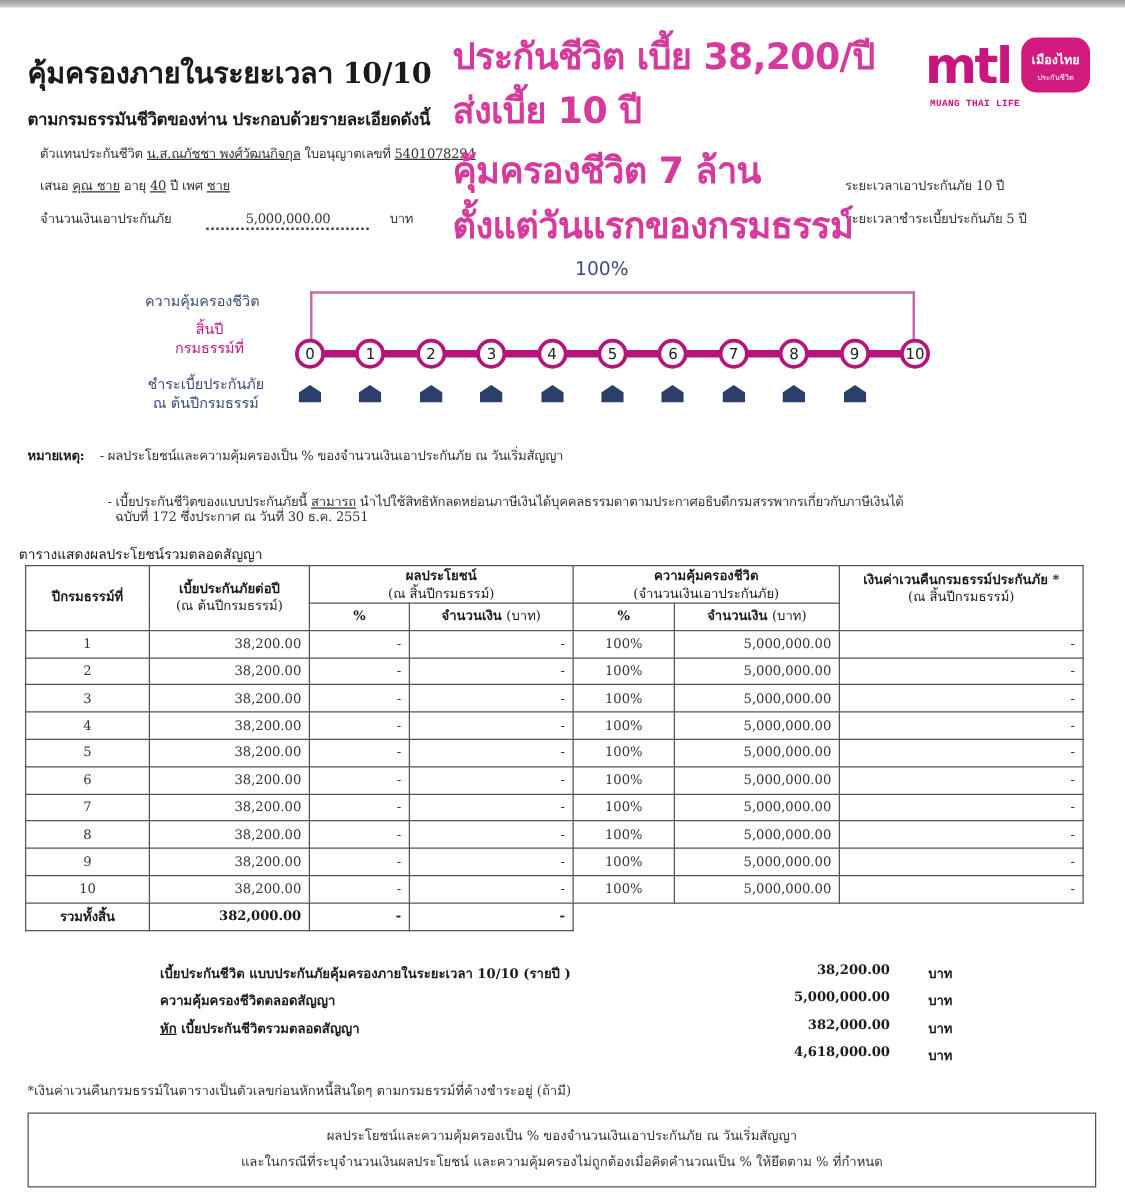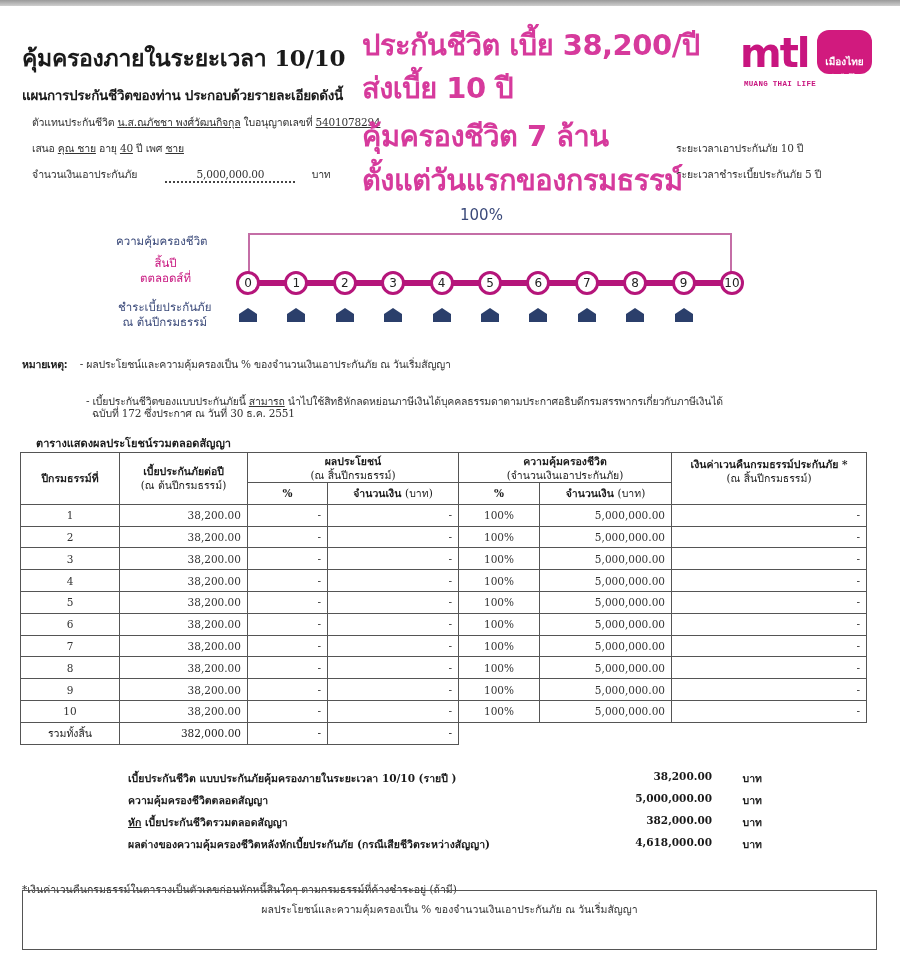--- a/index.html
+++ b/index.html
@@ -18,66 +18,66 @@
   .promo { position: absolute; left: 362px; font-family: "DejaVu Sans", sans-serif; font-weight: bold; color: #d63a9c; white-space: nowrap; letter-spacing: -0.5px; }
   .promo1 { top: 22px; font-size: 29px; }
   .promo2 { top: 65px; font-size: 29px; }
   .promo3 { top: 113px; font-size: 29px; }
   .promo4 { top: 157px; font-size: 29px; }
 
   .logo { position: absolute; left: 740px; top: 28px; width: 150px; height: 70px; }
   .logo-mtl { position: absolute; left: 0; top: 2px; font-family: "DejaVu Sans", sans-serif; font-weight: bold; font-size: 40px; color: #c8157f; letter-spacing: -2px; }
   .logo-sub { position: absolute; left: 4px; top: 52px; font-family: Liberation Mono, monospace; font-weight: bold; font-size: 7.5px; color: #c8157f; letter-spacing: 0.3px; }
   .logo-badge { position: absolute; left: 77px; top: 2px; width: 55px; height: 44px; background: #d11a7e; border-radius: 12px; color: #fff; font-family: "DejaVu Sans", sans-serif; text-align: center; }
-  .logo-badge .b1 { display:block; font-size: 10px; font-weight: bold; margin-top: 24px; }
+  .logo-badge .b1 { display:block; font-size: 10px; font-weight: bold; margin-top: 10px; }
   .logo-badge .b2 { display:block; font-size: 6px; margin-top: 2px; }
 
   
   .tl { position: absolute; left: 100px; top: 200px; width: 680px; height: 140px; }
   .tl-label { position: absolute; font-family: "DejaVu Sans", sans-serif; font-size: 11.5px; text-align: center; white-space: nowrap; }
   .tl-coverage-label { left: 16px; top: 32px; color: #3b4a7a; }
   .tl-year-label { left: 40px; top: 56px; color: #c8157f; line-height: 15px; }
   .tl-pay-label { left: 18px; top: 100px; color: #3b4a7a; line-height: 15px; }
   .tl-pct { position: absolute; left: 360px; top: 6px; font-family: "DejaVu Sans", sans-serif; font-size: 15px; color: #3b4a7a; }
   .tl-bracket { position: absolute; left: 148px; top: 33px; width: 484px; height: 50px; border: 2px solid #c46ea6; border-bottom: none; }
   .tl-line { position: absolute; left: 150px; top: 80px; width: 484px; height: 6px; background: #b5157a; border-radius: 3px; }
   .tl-node { position: absolute; top: 71px; width: 24px; height: 24px; border-radius: 50%; background: #fff; border: 3px solid #b5157a; font-family: "DejaVu Sans", sans-serif; font-size: 12px; color: #222; display: flex; align-items: center; justify-content: center; }
   .tl-house { position: absolute; top: 108px; width: 18px; height: 14px; }
 
   .note { position: absolute; font-size: 10.5px; color: #333; white-space: nowrap; letter-spacing: -0.2px; }
   .note-head { font-weight: bold; color: #1a1a1a; }
 
-  .tbl-title { position: absolute; left: 36px; top: 434px; font-size: 11px; font-weight: bold; color: #1a1a1a; }
+  .tbl-title { position: absolute; left: 15px; top: 434px; font-size: 11px; font-weight: normal; color: #1a1a1a; }
 
   table.benefits { position: absolute; left: 20px; top: 452px; border-collapse: collapse; font-size: 10.5px; color: #333; }
   table.benefits th, table.benefits td { border: 1.5px solid #555; padding: 0 6px; height: 21.8px; }
   table.benefits th { font-weight: bold; color: #1a1a1a; text-align: center; line-height: 14px; }
   table.benefits th .sub { font-weight: normal; display: block; }
   table.benefits td.c { text-align: center; }
   table.benefits td.r { text-align: right; }
-  table.benefits tr.total td { font-weight: normal; color: #1a1a1a; }
+  table.benefits tr.total td { font-weight: bold; color: #1a1a1a; }
   table.benefits td.empty { border: none; }
 
   .summary { position: absolute; left: 128px; top: 770px; width: 640px; font-size: 10.5px; font-weight: bold; color: #1a1a1a; }
   .summary .row { position: relative; height: 22px; }
   .summary .lbl { position: absolute; left: 0; top: 0; white-space: nowrap; }
   .summary .amt { position: absolute; right: 56px; top: 0; text-align: right; }
   .summary .unit { position: absolute; right: 6px; top: 0; font-weight: bold; }
 
-  .footnote { position: absolute; left: 22px; top: 864px; font-size: 10.5px; color: #333; margin-top: 17px; }
+  .footnote { position: absolute; left: 22px; top: 864px; font-size: 10.5px; color: #333; }
 
   .box { position: absolute; left: 22px; top: 890px; width: 855px; height: 60px; border: 1.5px solid #555; text-align: center; font-size: 10.5px; color: #333; padding-top: 8px; line-height: 21px; }
 </style>
 </head>
 <body>
 
 <div class="topbar"></div>
 
 <div class="doc-title">คุ้มครองภายในระยะเวลา 10/10</div>
-<div class="doc-subtitle">แผนการประกันชีวิตของท่าน ประกอบด้วยรายละเอียดดังนี้</div>
+<div class="doc-subtitle">ตามกรมธรรมันชีวิตของท่าน ประกอบด้วยรายละเอียดดังนี้</div>
 
 <div class="info" style="left:32px; top:114px;">
   <span>ตัวแทนประกันชีวิต</span>
   <u>น.ส.ณภัชชา พงศ์วัฒนกิจกุล</u>
   <span>ใบอนุญาตเลขที่</span>
   <u>5401078294</u>
 </div>
 
 <div class="info" style="left:32px; top:140px;">
   <span>เสนอ</span>
@@ -112,21 +112,21 @@
     <span class="b1">เมืองไทย</span>
     <span class="b2">ประกันชีวิต</span>
   </div>
 </div>
 
 <div class="tl">
   <div class="tl-pct">100%</div>
   <div class="tl-label tl-coverage-label">ความคุ้มครองชีวิต</div>
   <div class="tl-label tl-year-label">
     <div>สิ้นปี</div>
-    <div>ตตลอดส์ที่</div>
+    <div>กรมธรรม์ที่</div>
   </div>
   <div class="tl-label tl-pay-label">
     <div>ชำระเบี้ยประกันภัย</div>
     <div>ณ ต้นปีกรมธรรม์</div>
   </div>
   <div class="tl-bracket"></div>
   <div class="tl-line"></div>
   <div id="tl-nodes">
       <div class="tl-node" style="left: 136px;">0</div>
       <div class="tl-node" style="left: 184.4px;">1</div>
@@ -322,23 +322,23 @@
     <span class="lbl">ความคุ้มครองชีวิตตลอดสัญญา</span>
     <span class="amt">5,000,000.00</span>
     <span class="unit">บาท</span>
   </div>
   <div class="row">
     <span class="lbl"><u>หัก</u><span> เบี้ยประกันชีวิตรวมตลอดสัญญา</span></span>
     <span class="amt">382,000.00</span>
     <span class="unit">บาท</span>
   </div>
   <div class="row">
-    <span class="lbl">ผลต่างของความคุ้มครองชีวิตหลังหักเบี้ยประกันภัย (กรณีเสียชีวิตระหว่างสัญญา)</span>
     <span class="amt">4,618,000.00</span>
     <span class="unit">บาท</span>
   </div>
 </div>
 
 <div class="footnote">*เงินค่าเวนคืนกรมธรรม์ในตารางเป็นตัวเลขก่อนหักหนี้สินใดๆ ตามกรมธรรม์ที่ค้างชำระอยู่ (ถ้ามี)</div>
 
 <div class="box">
   <div>ผลประโยชน์และความคุ้มครองเป็น % ของจำนวนเงินเอาประกันภัย ณ วันเริ่มสัญญา</div>
+  <div>และในกรณีที่ระบุจำนวนเงินผลประโยชน์ และความคุ้มครองไม่ถูกต้องเมื่อคิดคำนวณเป็น % ให้ยึดตาม % ที่กำหนด</div>
 </div>
 
 </body></html>

